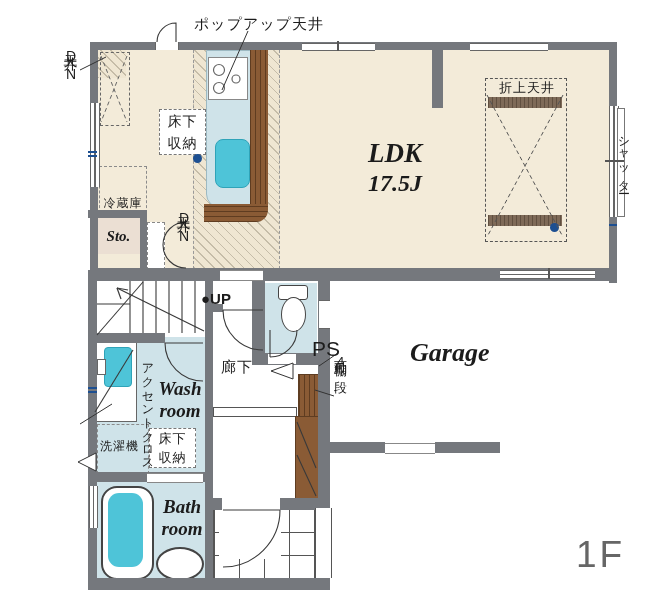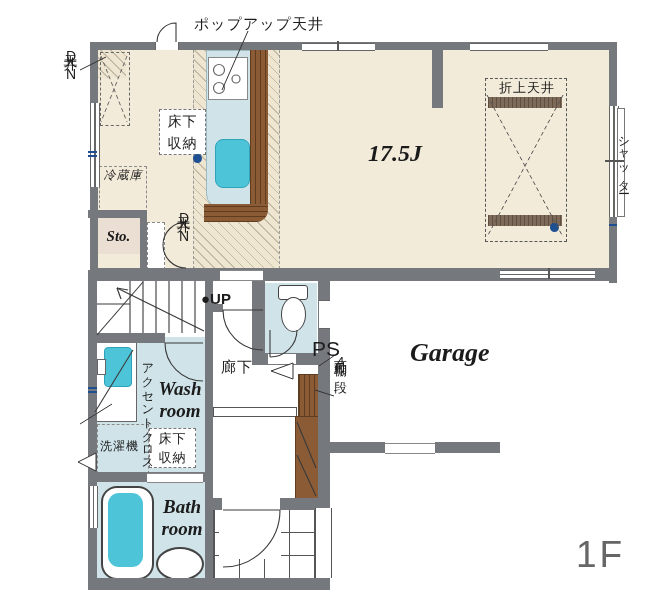--- a/index.html
+++ b/index.html
@@ -44,21 +44,21 @@
 <div class="canvas">
 
   <div class="abs beige" style="left:97px;top:50px;width:512px;height:218px;"></div>
   <div class="abs" style="left:97px;top:281px;width:221px;height:297px;background:#fff;"></div>
 
   <div class="abs hatch" style="left:193px;top:50px;width:85px;height:218px;border-left:1px dashed #999;border-right:1px dashed #999;border-bottom:1px dashed #999;"></div>
 
   <div class="abs hatch" style="left:98px;top:48px;width:28px;height:30px;"></div>
   <div class="abs" style="left:100px;top:52px;width:28px;height:72px;border:1px dashed #666;"></div>
 
-  <div class="abs dashed" style="left:99px;top:166px;width:46px;height:45px;display:flex;align-items:flex-start;justify-content:center;font-style:italic;">
+  <div class="abs dashed" style="left:99px;top:166px;width:46px;height:45px;display:flex;align-items:flex-end;justify-content:center;">
     <span class="jp" style="font-size:12px;">冷蔵庫</span>
   </div>
 
   <div class="abs" style="left:97px;top:218px;width:43px;height:36px;background:var(--storage-room);display:flex;align-items:center;justify-content:center;">
     <span class="serif-room" style="font-size:15px;">Sto.</span>
   </div>
 
   <div class="abs" style="left:147px;top:222px;width:16px;height:46px;border:1px dashed #888;background:#fff;"></div>
 
   <div class="abs" style="left:206px;top:50px;width:44px;height:156px;background:var(--water-room);border-bottom-left-radius:14px;border:1px solid #9db9c2;"></div>
@@ -214,20 +214,21 @@
       <path d="M334,396 L315,390"></path>
     </g>
   </svg>
 
   <div class="abs jp" style="left:194px;top:15px;width:140px;font-size:15px;">ポップアップ天井</div>
   <div class="abs jp vtx" style="left:64px;top:44px;font-size:14px;">天井DN</div>
   <div class="abs jp vtx" style="left:177px;top:206px;font-size:14px;">天井DN</div>
   <div class="abs jp vtx" style="left:618px;top:128px;font-size:12px;letter-spacing:1px;">シャッター</div>
 
   <div class="abs serif-room" style="left:350px;top:138px;width:90px;text-align:center;font-size:27px;line-height:30px;">
+    <div>LDK</div>
     <div style="font-size:24px;">17.5J</div>
   </div>
 
   <div class="abs jp" style="left:201px;top:290px;font-size:15px;font-weight:600;letter-spacing:0;">●UP</div>
   <div class="abs jp" style="left:221px;top:358px;font-size:15px;">廊下</div>
   <div class="abs jp" style="left:312px;top:337px;font-size:21px;letter-spacing:0;">PS</div>
   <div class="abs jp vtx" style="left:334px;top:351px;font-size:13px;letter-spacing:1px;">可動棚4段</div>
   <div class="abs jp vtx" style="left:142px;top:355px;font-size:12px;letter-spacing:0;">アクセントクロス</div>
 
 

